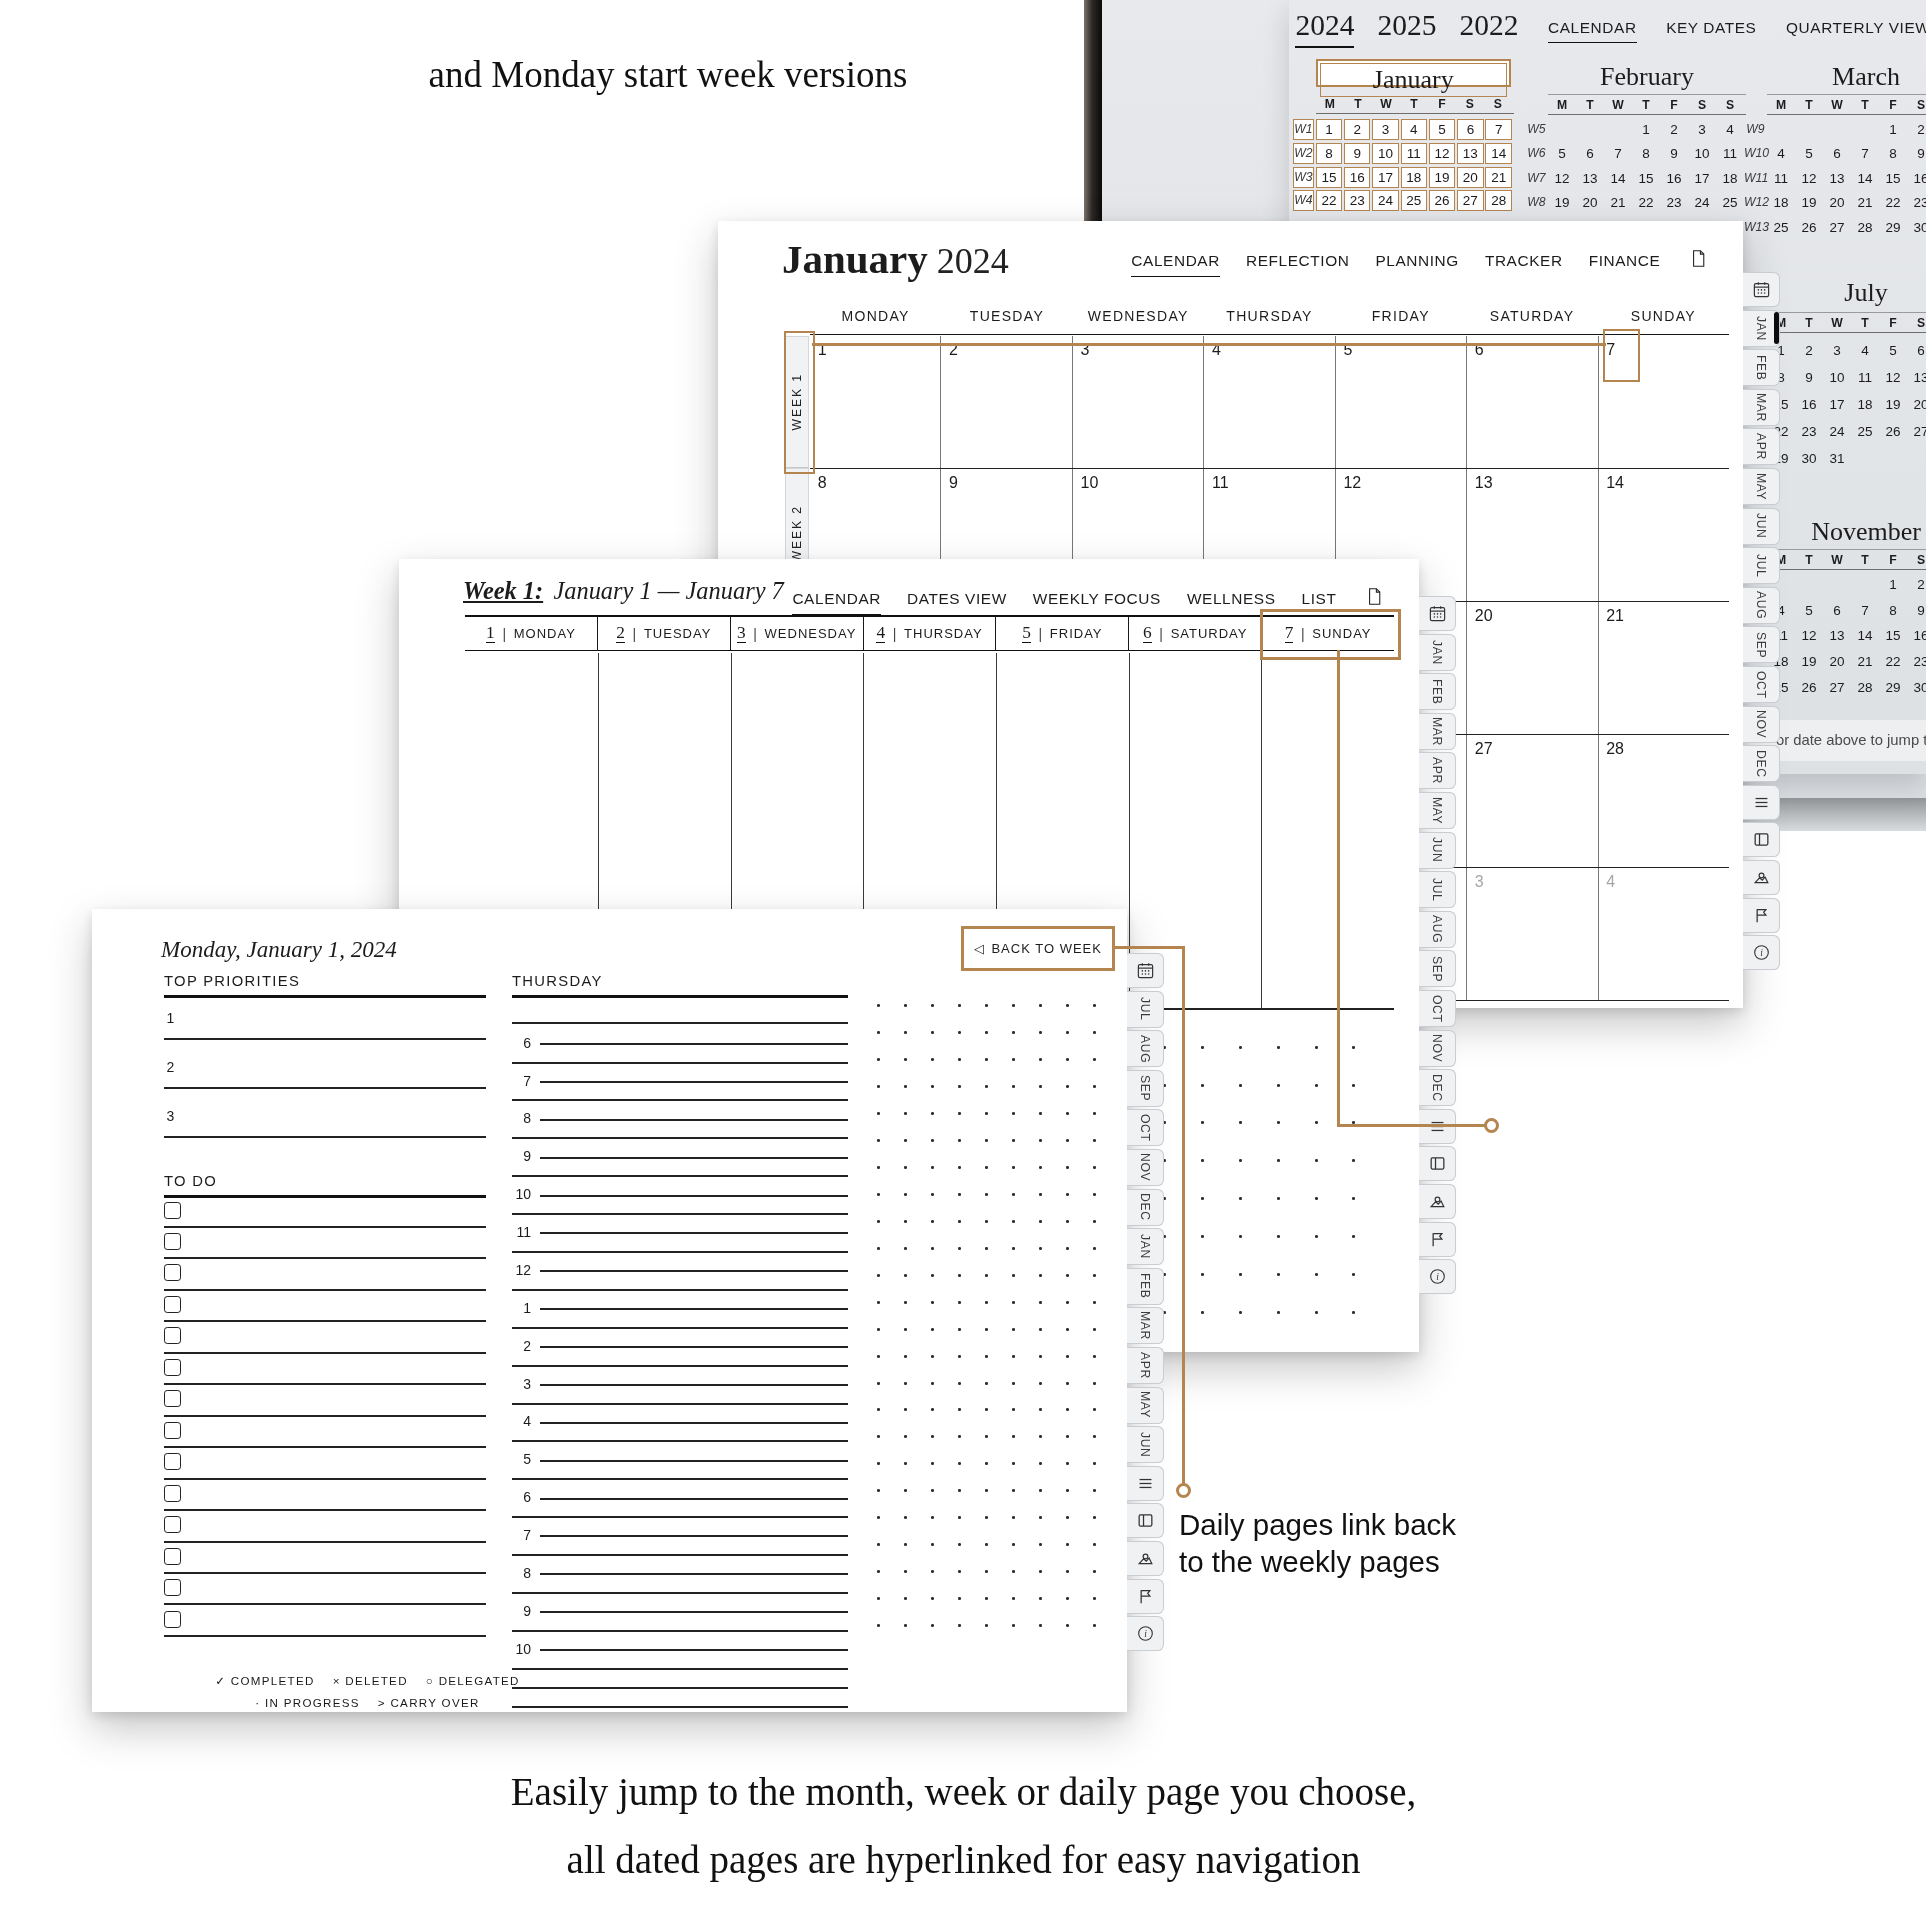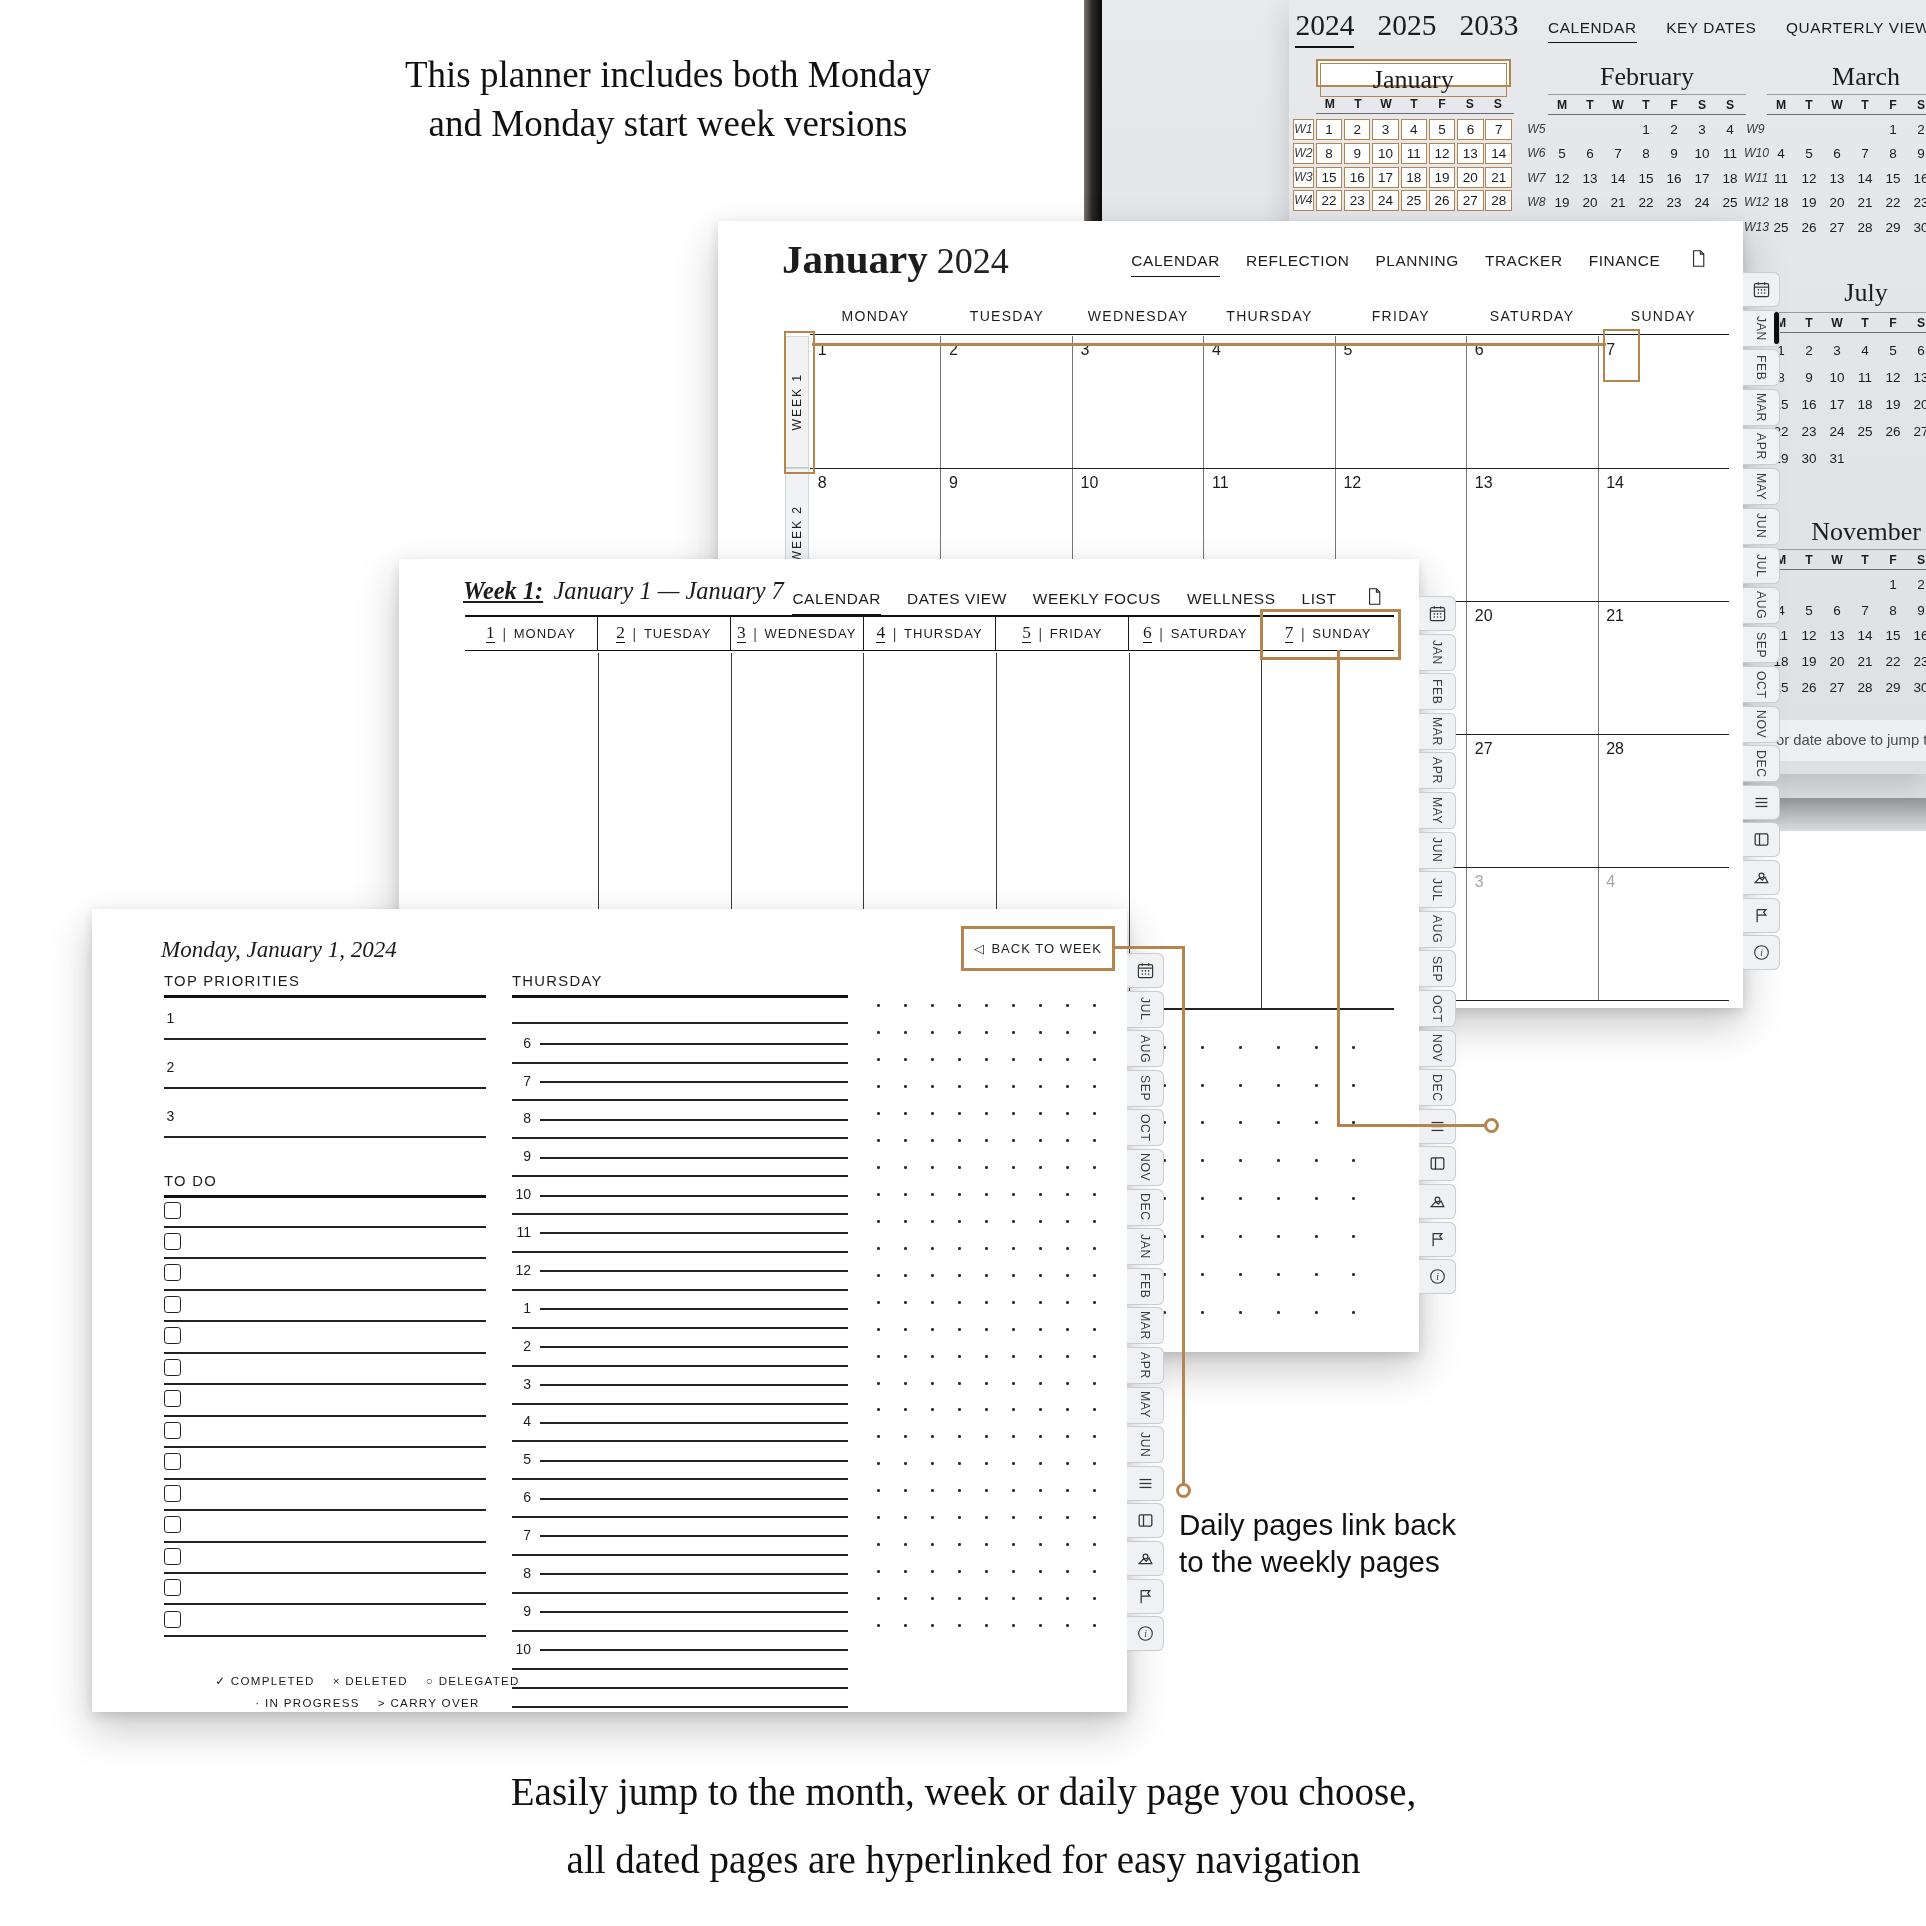--- a/index.html
+++ b/index.html
@@ -115,21 +115,21 @@
 <div id="canvas">
 
   <div class="abs" id="tablet-edge"></div>
   <div class="abs" id="tablet-screen"></div>
   <div class="abs" id="tablet-bottom"></div>
 
   <div class="abs" id="year-page">
     <div class="abs" id="year-tabs">
         <span class="active">2024</span>
         <span>2025</span>
-        <span>2033</span>
+        <span>2022</span>
       </div>
     <div class="abs pg-nav" id="year-nav">
         <span class="active">CALENDAR</span>
         <span>KEY DATES</span>
         <span>QUARTERLY VIEW</span>
       </div>
     <div class="mini" id="cal-january" style="left: 3.9px; top: 59px;">
         <div class="titlebox-outer" style="position: absolute; left: 23px; top: 0px; width: 187px; height: 20.5px;">
           <div class="titlebox-inner">
             <div class="title">January</div>
@@ -1355,21 +1355,20 @@
     </div>
 
   <div class="gold-line" style="left:1337px;top:650px;width:3.2px;height:476px;"></div>
   <div class="gold-line" style="left:1337px;top:1124px;width:149px;height:3.2px;"></div>
   <div class="gold-dot" style="left:1484px;top:1118px;"></div>
   <div class="gold-line" style="left:1115px;top:946px;width:69px;height:3.2px;"></div>
   <div class="gold-line" style="left:1182px;top:946px;width:3.2px;height:538px;"></div>
   <div class="gold-dot" style="left:1176px;top:1483px;"></div>
 
   <div class="anno" id="anno-top">
-      <div>This planner includes both Monday</div>
       <div>and Monday start week versions</div>
     </div>
   <div class="anno" id="anno-back">
       <div>Daily pages link back</div>
       <div>to the weekly pages</div>
     </div>
   <div class="anno" id="anno-bottom">
       <div>Easily jump to the month, week or daily page you choose,</div>
       <div>all dated pages are hyperlinked for easy navigation</div>
     </div>

